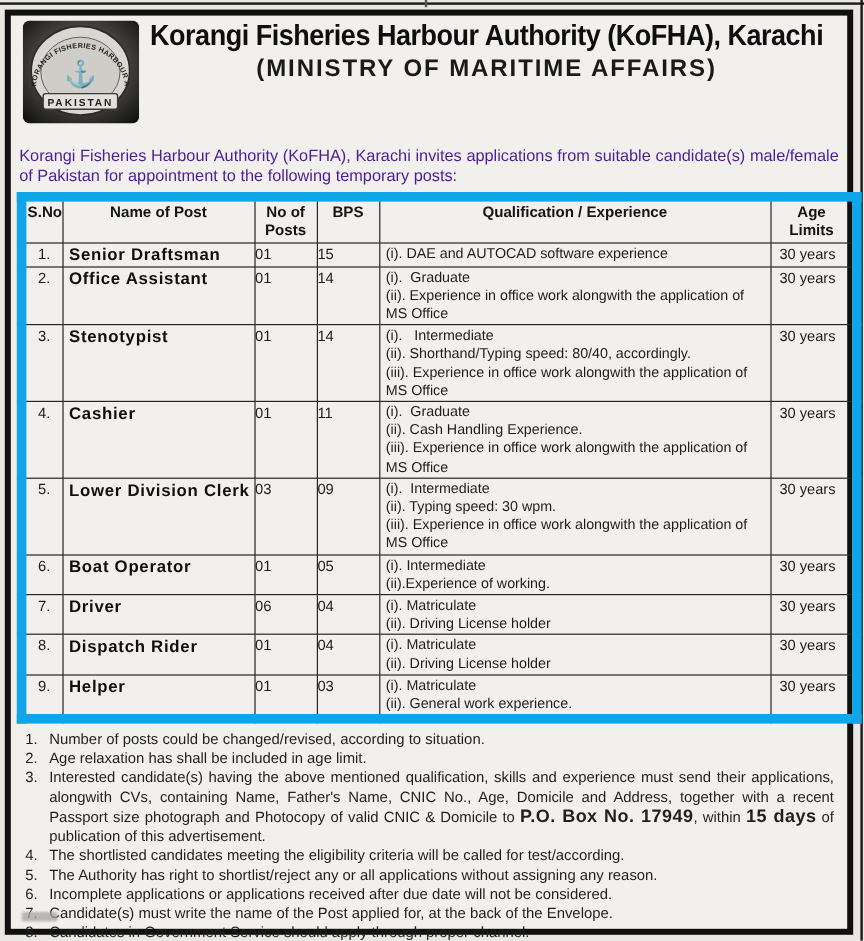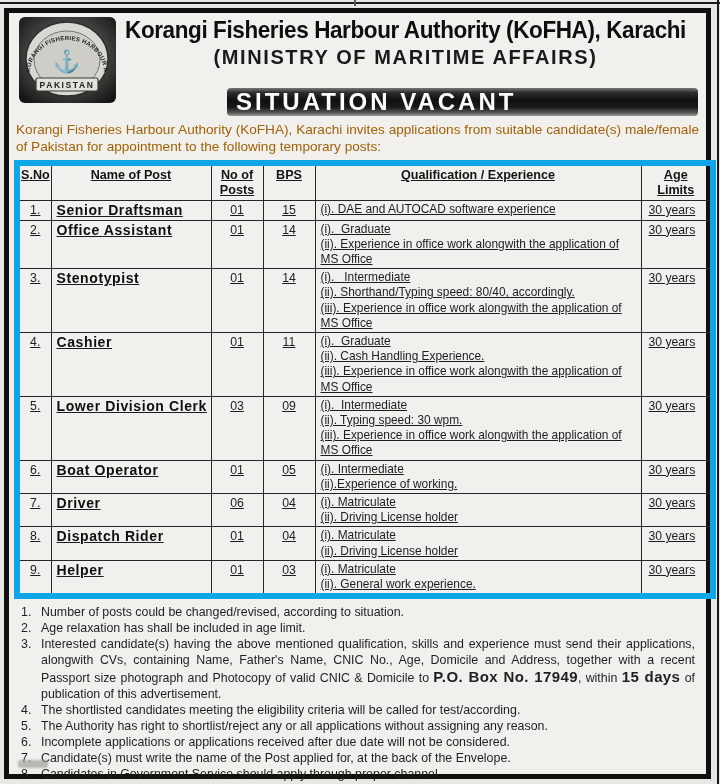--- a/index.html
+++ b/index.html
@@ -32,34 +32,33 @@
     position:absolute; left:213px; right:3px; top:75px; height:28px;
     border-radius:4px;
     background:linear-gradient(180deg,#777 0%, #2e2e2e 16%, #101010 42%, #181818 68%, #555 88%, #9a9a9a 100%);
     color:#fbfbfb; font-size:24px; font-weight:bold; letter-spacing:3px;
     line-height:27px; padding-left:9px; white-space:nowrap; overflow:hidden;
   }
 
   
   .intro {
     margin-top:4px; padding:0 2px;
-    font-size:13.6px; line-height:17px; text-align:justify; color:#a16207;
+    font-size:13.6px; line-height:17px; text-align:justify; color:#4c1d95;
   }
 
   
   table.vac {
     margin:5px auto 0 auto; width:696px; border-collapse:collapse; table-layout:fixed;
-    border:6px solid #0ea5e9;
-    text-decoration:underline;
+    border:8px solid #0ea5e9;
   }
   table.vac td, table.vac th { border:1.5px solid #262626; vertical-align:top; }
   th { font-size:12.6px; font-weight:bold; text-align:center; padding:2px 1px; line-height:15px; color:#141414; }
   .c-sno { text-align:center; font-size:12.3px; padding-top:2px; }
   .c-post { font-size:14px; font-weight:bold; letter-spacing:0.6px; padding:1px 2px 1px 5px; line-height:16.5px; color:#0f0f0f;margin-top:48px; }
-  .c-num { text-align:center; font-size:12.3px; padding-top:2px; }
+  .c-num { font-size:12.3px; padding-top:2px; }
   .c-qual { font-size:11.9px; padding:1px 3px 1px 5px; }
   .c-qual div { line-height:15.2px; }
   .c-age { font-size:12.2px; padding:2px 0 0 7px; white-space:nowrap;margin-left:24px; }
 
   
   .notes { margin-top:3px; padding:2px 4px 0 3px; }
   .note { display:flex; font-size:12.4px; line-height:16.1px; color:#1f1f1f; }
   .note .n { flex:none; width:24px; padding-left:4px; }
   .note .t { flex:1; padding-right:2px; }
   .note .t.just { text-align:justify; }
@@ -97,21 +96,20 @@
           <textPath href="#arcT" startOffset="1">KORANGI FISHERIES HARBOUR AUTHORITY</textPath>
         </text>
         <text x="48" y="52" font-size="22" text-anchor="middle" fill="#33312f">⚓</text>
         <rect x="17" y="61" width="62" height="13" rx="2" fill="#e3e1dc" stroke="#3a3a38" stroke-width="1.2"></rect>
         <text x="48" y="71" font-size="8.5" font-weight="bold" text-anchor="middle" fill="#22201e" letter-spacing="1.6">PAKISTAN</text>
       </svg>
       <div class="mast-text">
         <div class="authority-title">Korangi Fisheries Harbour Authority (KoFHA), Karachi</div>
         <div class="ministry-line">(MINISTRY OF MARITIME AFFAIRS)</div>
       </div>
-      <div class="banner">SITUATION VACANT</div>
     </div>
 
     <div class="intro">Korangi Fisheries Harbour Authority (KoFHA), Karachi invites applications from suitable candidate(s) male/female of Pakistan for appointment to the following temporary posts:</div>
 
     <table class="vac">
       <colgroup>
         <col style="width:34px">
           <col style="width:160px">
           <col style="width:52px">
         <col style="width:52px">

